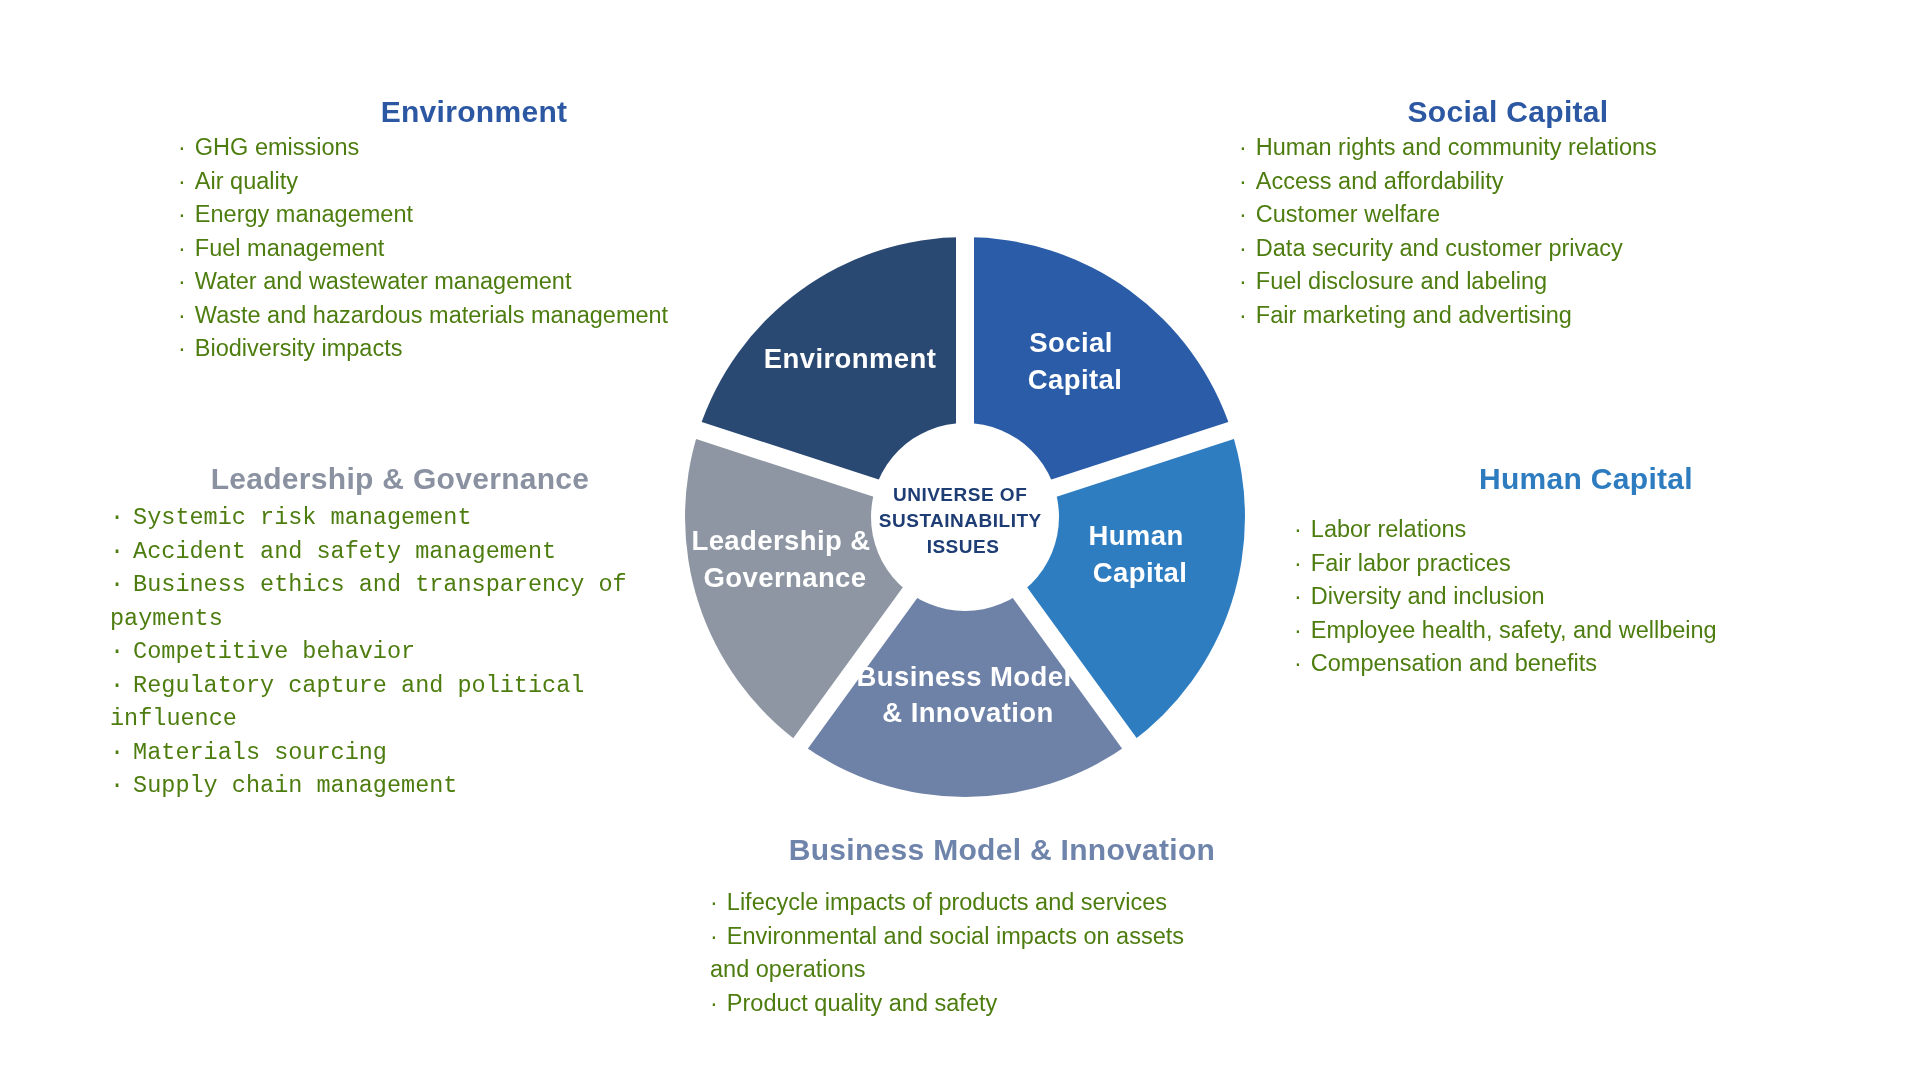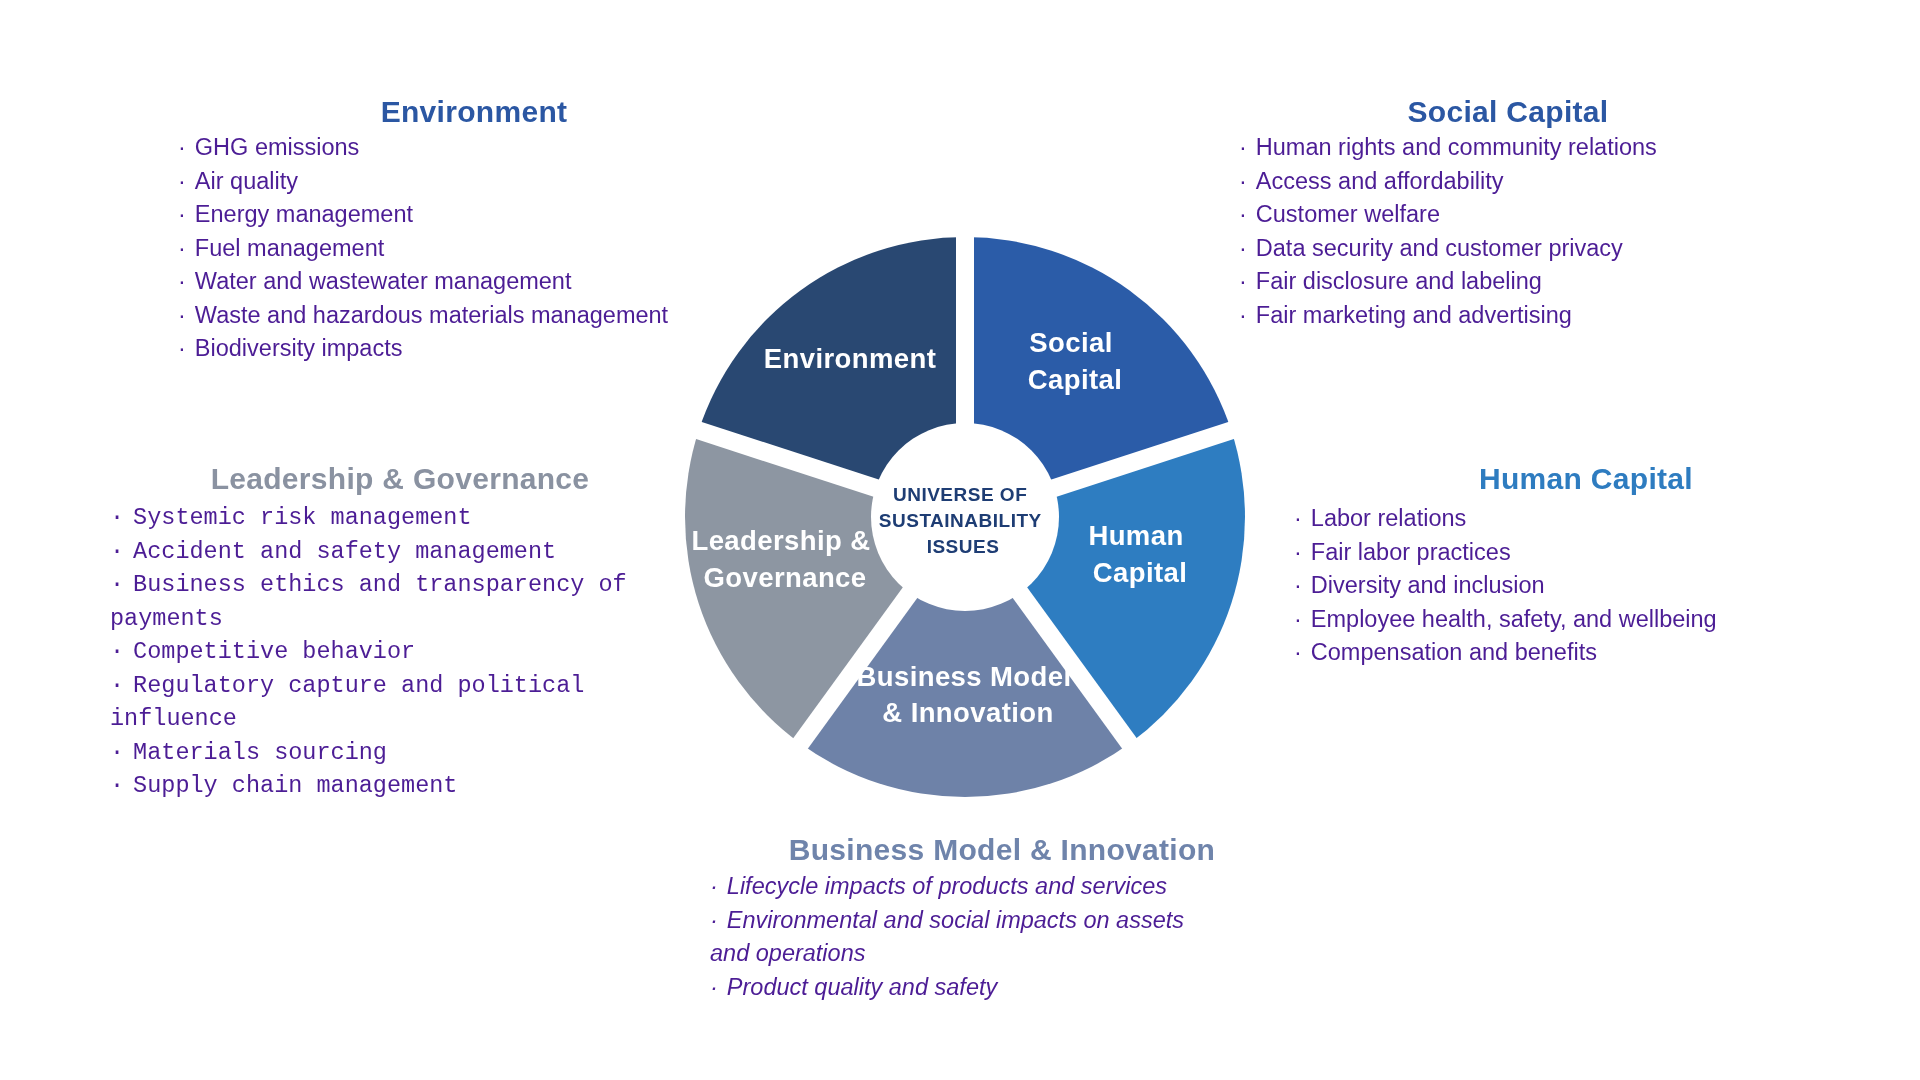--- a/index.html
+++ b/index.html
@@ -22,30 +22,30 @@
   .t-royal{color:#2b57a3;}
   .t-azure{color:#2e7cc0;}
   .t-gray{color:#8a92a1;}
   .t-slate{color:#6f84ab;}
   ul.list{
     list-style:none;
     margin:0;
     padding:0;
     font-size:23.5px;
     line-height:33.5px;
-    color:#4c1d95;
+    color:#4d7c0f;
   }
   ul.list li{display:block;}
   .dot{margin-right:9px;}
   .txt{white-space:pre-line;}
   #env-list{margin-top:1px;}
   #soc-list{margin-top:1px;margin-left:24px;}
-  #hum-list{margin-top:5px;}
+  #hum-list{margin-top:16px;}
   #lead-list{margin-top:4px;font-family:Liberation Mono, monospace;}
-  #bmi-list{margin-top:2px;font-style:italic;}
+  #bmi-list{margin-top:18px;}
   #wheel-svg{position:absolute;left:0;top:0;}
   #wheel-svg text{font-family:"Liberation Sans", sans-serif;}
   .seg-label{
     font-size:27.5px;
     font-weight:700;
     fill:#ffffff;
     text-anchor:middle;
     letter-spacing:0.4px;
   }
   .center-label{
@@ -72,21 +72,21 @@
   </ul>
 </div>
 
 <div class="section" style="left:1215px;top:94px;width:586px;">
   <h2 class="t-royal">Social Capital</h2>
   <ul class="list" id="soc-list">
     <li><span class="dot">·</span><span class="txt">Human rights and community relations</span></li>
     <li><span class="dot">·</span><span class="txt">Access and affordability</span></li>
     <li><span class="dot">·</span><span class="txt">Customer welfare</span></li>
     <li><span class="dot">·</span><span class="txt">Data security and customer privacy</span></li>
-    <li><span class="dot">·</span><span class="txt">Fair disclosure and labeling</span></li>
+    <li><span class="dot">·</span><span class="txt">Fuel disclosure and labeling</span></li>
     <li><span class="dot">·</span><span class="txt">Fair marketing and advertising</span></li>
   </ul>
 </div>
 
 <div class="section" style="left:1294px;top:461px;width:584px;">
   <h2 class="t-azure">Human Capital</h2>
   <ul class="list" id="hum-list">
     <li><span class="dot">·</span><span class="txt">Labor relations</span></li>
     <li><span class="dot">·</span><span class="txt">Fair labor practices</span></li>
     <li><span class="dot">·</span><span class="txt">Diversity and inclusion</span></li>

